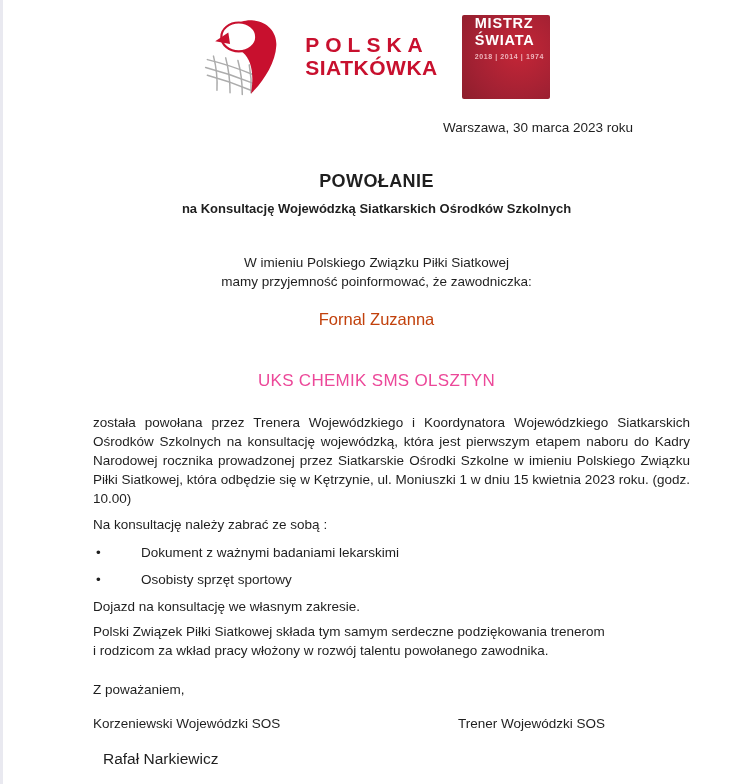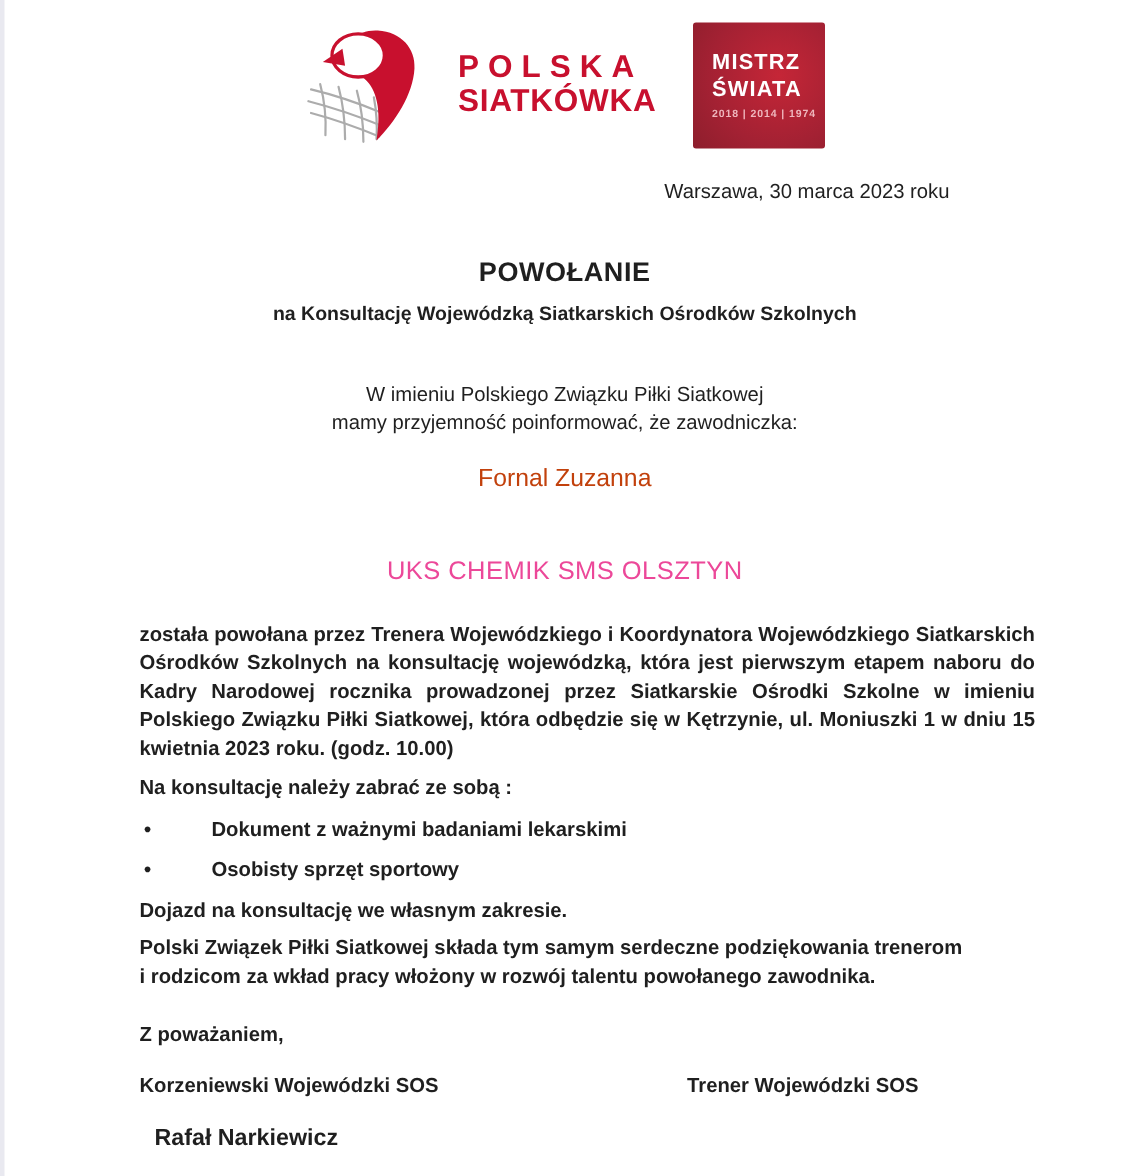--- a/index.html
+++ b/index.html
@@ -30,39 +30,39 @@
     line-height:1.08;
   }
   .wordmark .wm-line1 { letter-spacing:6px; display:block; }
   .wordmark .wm-line2 { letter-spacing:0.5px; display:block; }
   .badge {
     margin-left:24px;
     width:88px; height:84px;
     background:radial-gradient(circle at 65% 42%, #c52637 0%, #a32133 62%, #8d1e2c 100%);
     border-radius:2px;
     color:#ffffff;
-    display:flex; flex-direction:column; justify-content:center;
+    display:flex; flex-direction:column; 
     padding-left:13px;
   }
   .badge .b-line { font-weight:800; font-size:14.5px; letter-spacing:0.8px; line-height:1.18; }
   .badge .b-years { margin-top:4px; font-size:7px; font-weight:700; letter-spacing:0.6px; color:#efb6bd; }
 
   
   .date-line { margin-top:18px; text-align:right; padding-right:117px; }
 
   .title      { margin-top:34px; text-align:center; font-size:18px; font-weight:700; line-height:24px; letter-spacing:0.4px; }
   .subtitle   { margin-top:7px;  text-align:center; font-weight:700; font-size:13px; line-height:18px; }
 
   .intro      { margin-top:36px; text-align:center; line-height:18.5px; }
   .intro span { display:block; }
 
   .player-name { margin-top:17px; text-align:center; font-size:16.5px; line-height:22px; color:#c2410c; }
   .player-club { margin-top:40px; text-align:center; font-size:17px;   line-height:21px; letter-spacing:0.3px; color:#ec4899; }
 
-  .content { padding:0 60px 0 90px;font-weight:bold; }
+  .content { padding:0 60px 0 90px; }
 
   .para-main  { margin-top:22px; text-align:justify; line-height:19px; }
   .bring-head { margin-top:7px;  line-height:19px; }
 
   .bullet-item   { display:flex; }
   .bullet-item.first  { margin-top:9px; }
   .bullet-item.second { margin-top:8px; }
   .bullet-marker { width:48px; padding-left:3px; line-height:19px; }
   .bullet-text   { line-height:19px; }
 

